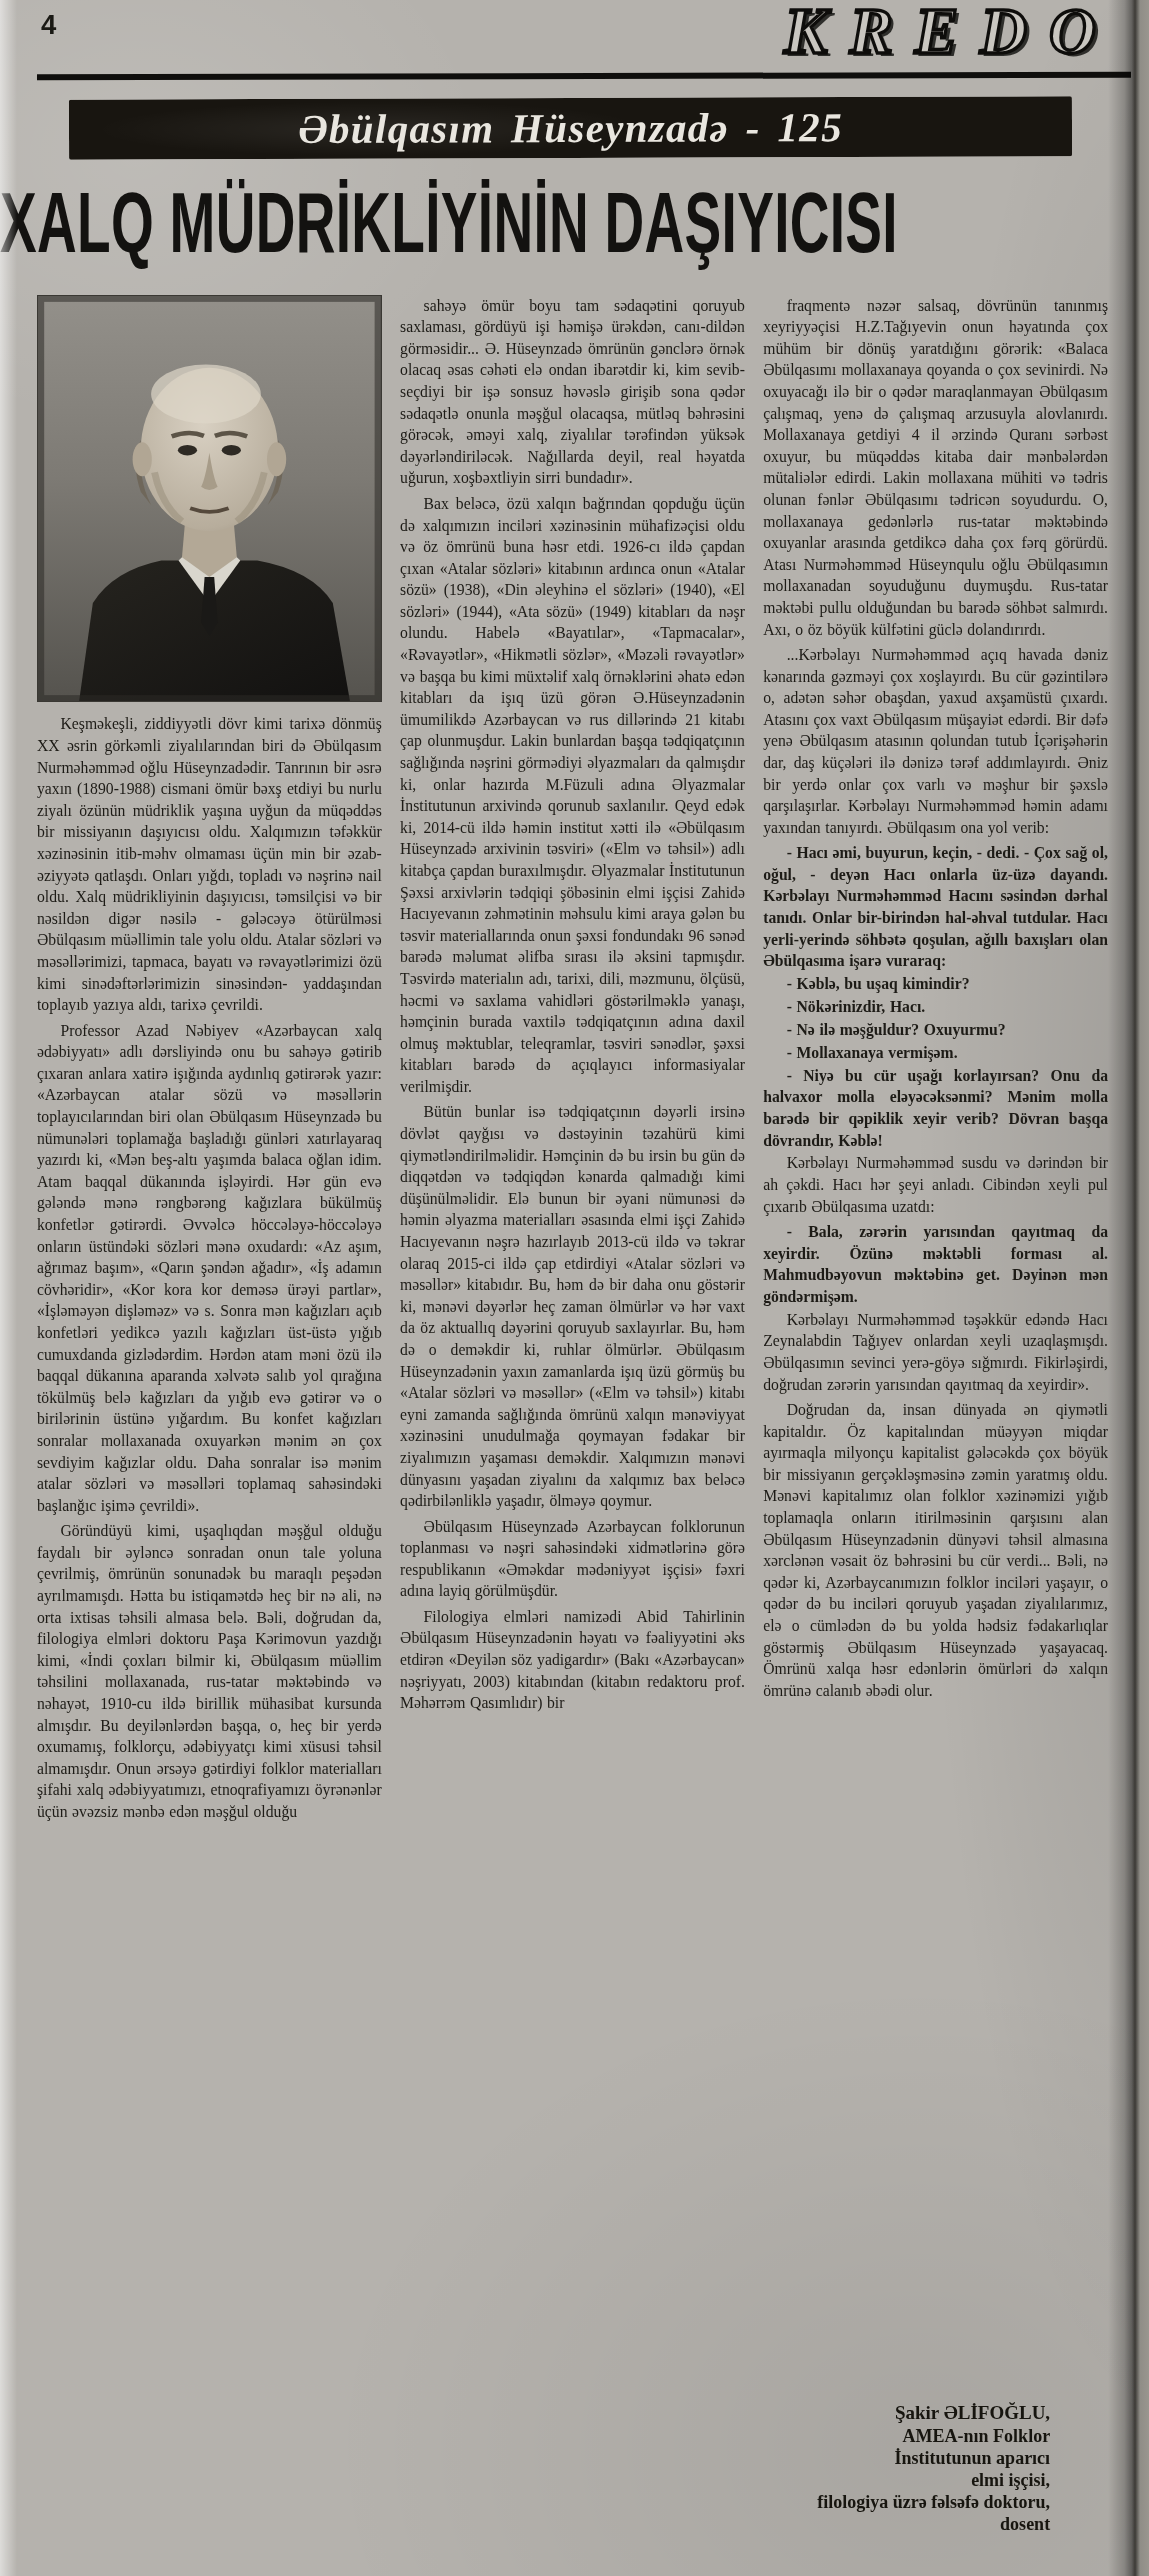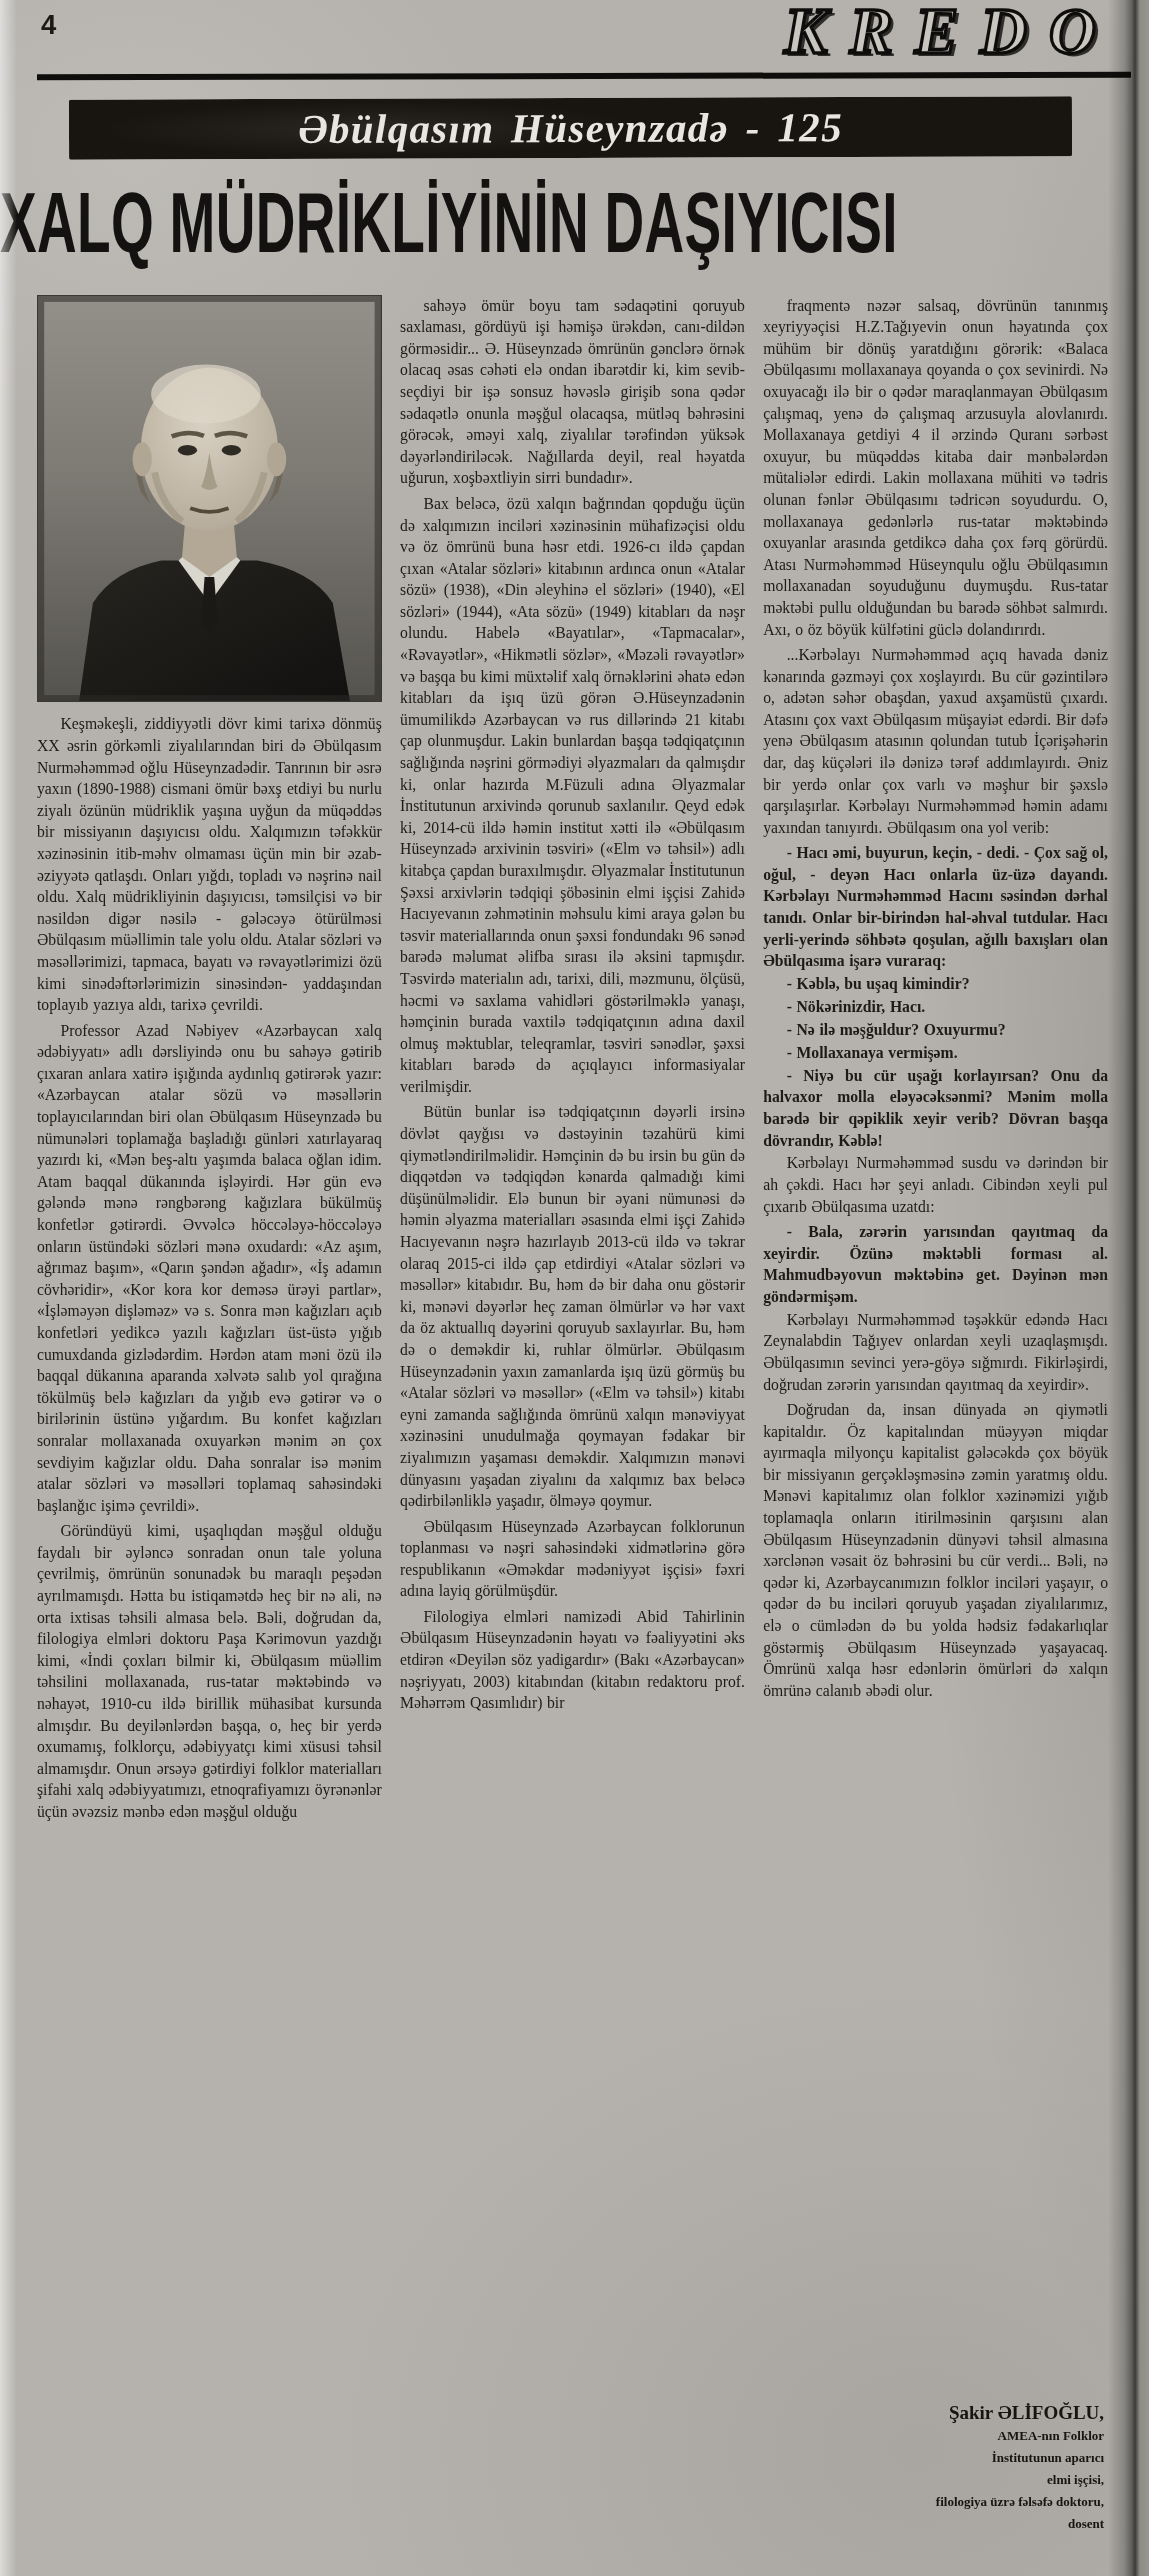--- a/index.html
+++ b/index.html
@@ -68,21 +68,21 @@
     font-weight:900; font-size:55px; letter-spacing:0.3px; white-space:nowrap;
     color:#131210;
     transform:scale(1.0,1.55); transform-origin:top center;
   }
 
   .article {
     display:flex; gap:18.3px;
     margin:11.8px 41px 0 37px;
     height:2262px;
   }
-  .col { flex:1 1 0; display:flex; flex-direction:column; min-width:0; overflow:hidden; }
+  .col { flex:1 1 0; display:flex; flex-direction:column; min-width:0; overflow:hidden;align-items:center; }
 
   .photo-frame {
     width:100%; height:407px; margin-bottom:11.8px;
     border:1.3px solid #3a3833; background:#716e68;
     box-shadow:inset 0 0 26px rgba(0,0,0,0.45);
     flex:0 0 auto;
   }
   .photo-frame svg { display:block; width:100%; height:100%; }
 
   .para {
@@ -92,21 +92,21 @@
     word-spacing:0.7px;
   }
   .para.dialogue { margin-bottom:1.3px;font-weight:bold; }
 
   .byline {
     margin-top:auto; padding:13px 3.9px 22px 0;
     text-align:right; color:#17150f;
     font-weight:bold;
   }
   .byline-author { font-size:19px; line-height:25px; }
-  .byline-affiliation { font-size:13px; line-height:22px; white-space:pre-line; }
+  .byline-affiliation { font-size:18px; line-height:22px; white-space:pre-line; }
 </style>
 </head>
 <body>
 
 <div class="page">
   <div class="edge-left"></div>
 
   <div class="top-bar">
     <span class="page-number">4</span>
     <span class="masthead">KREDO</span>

